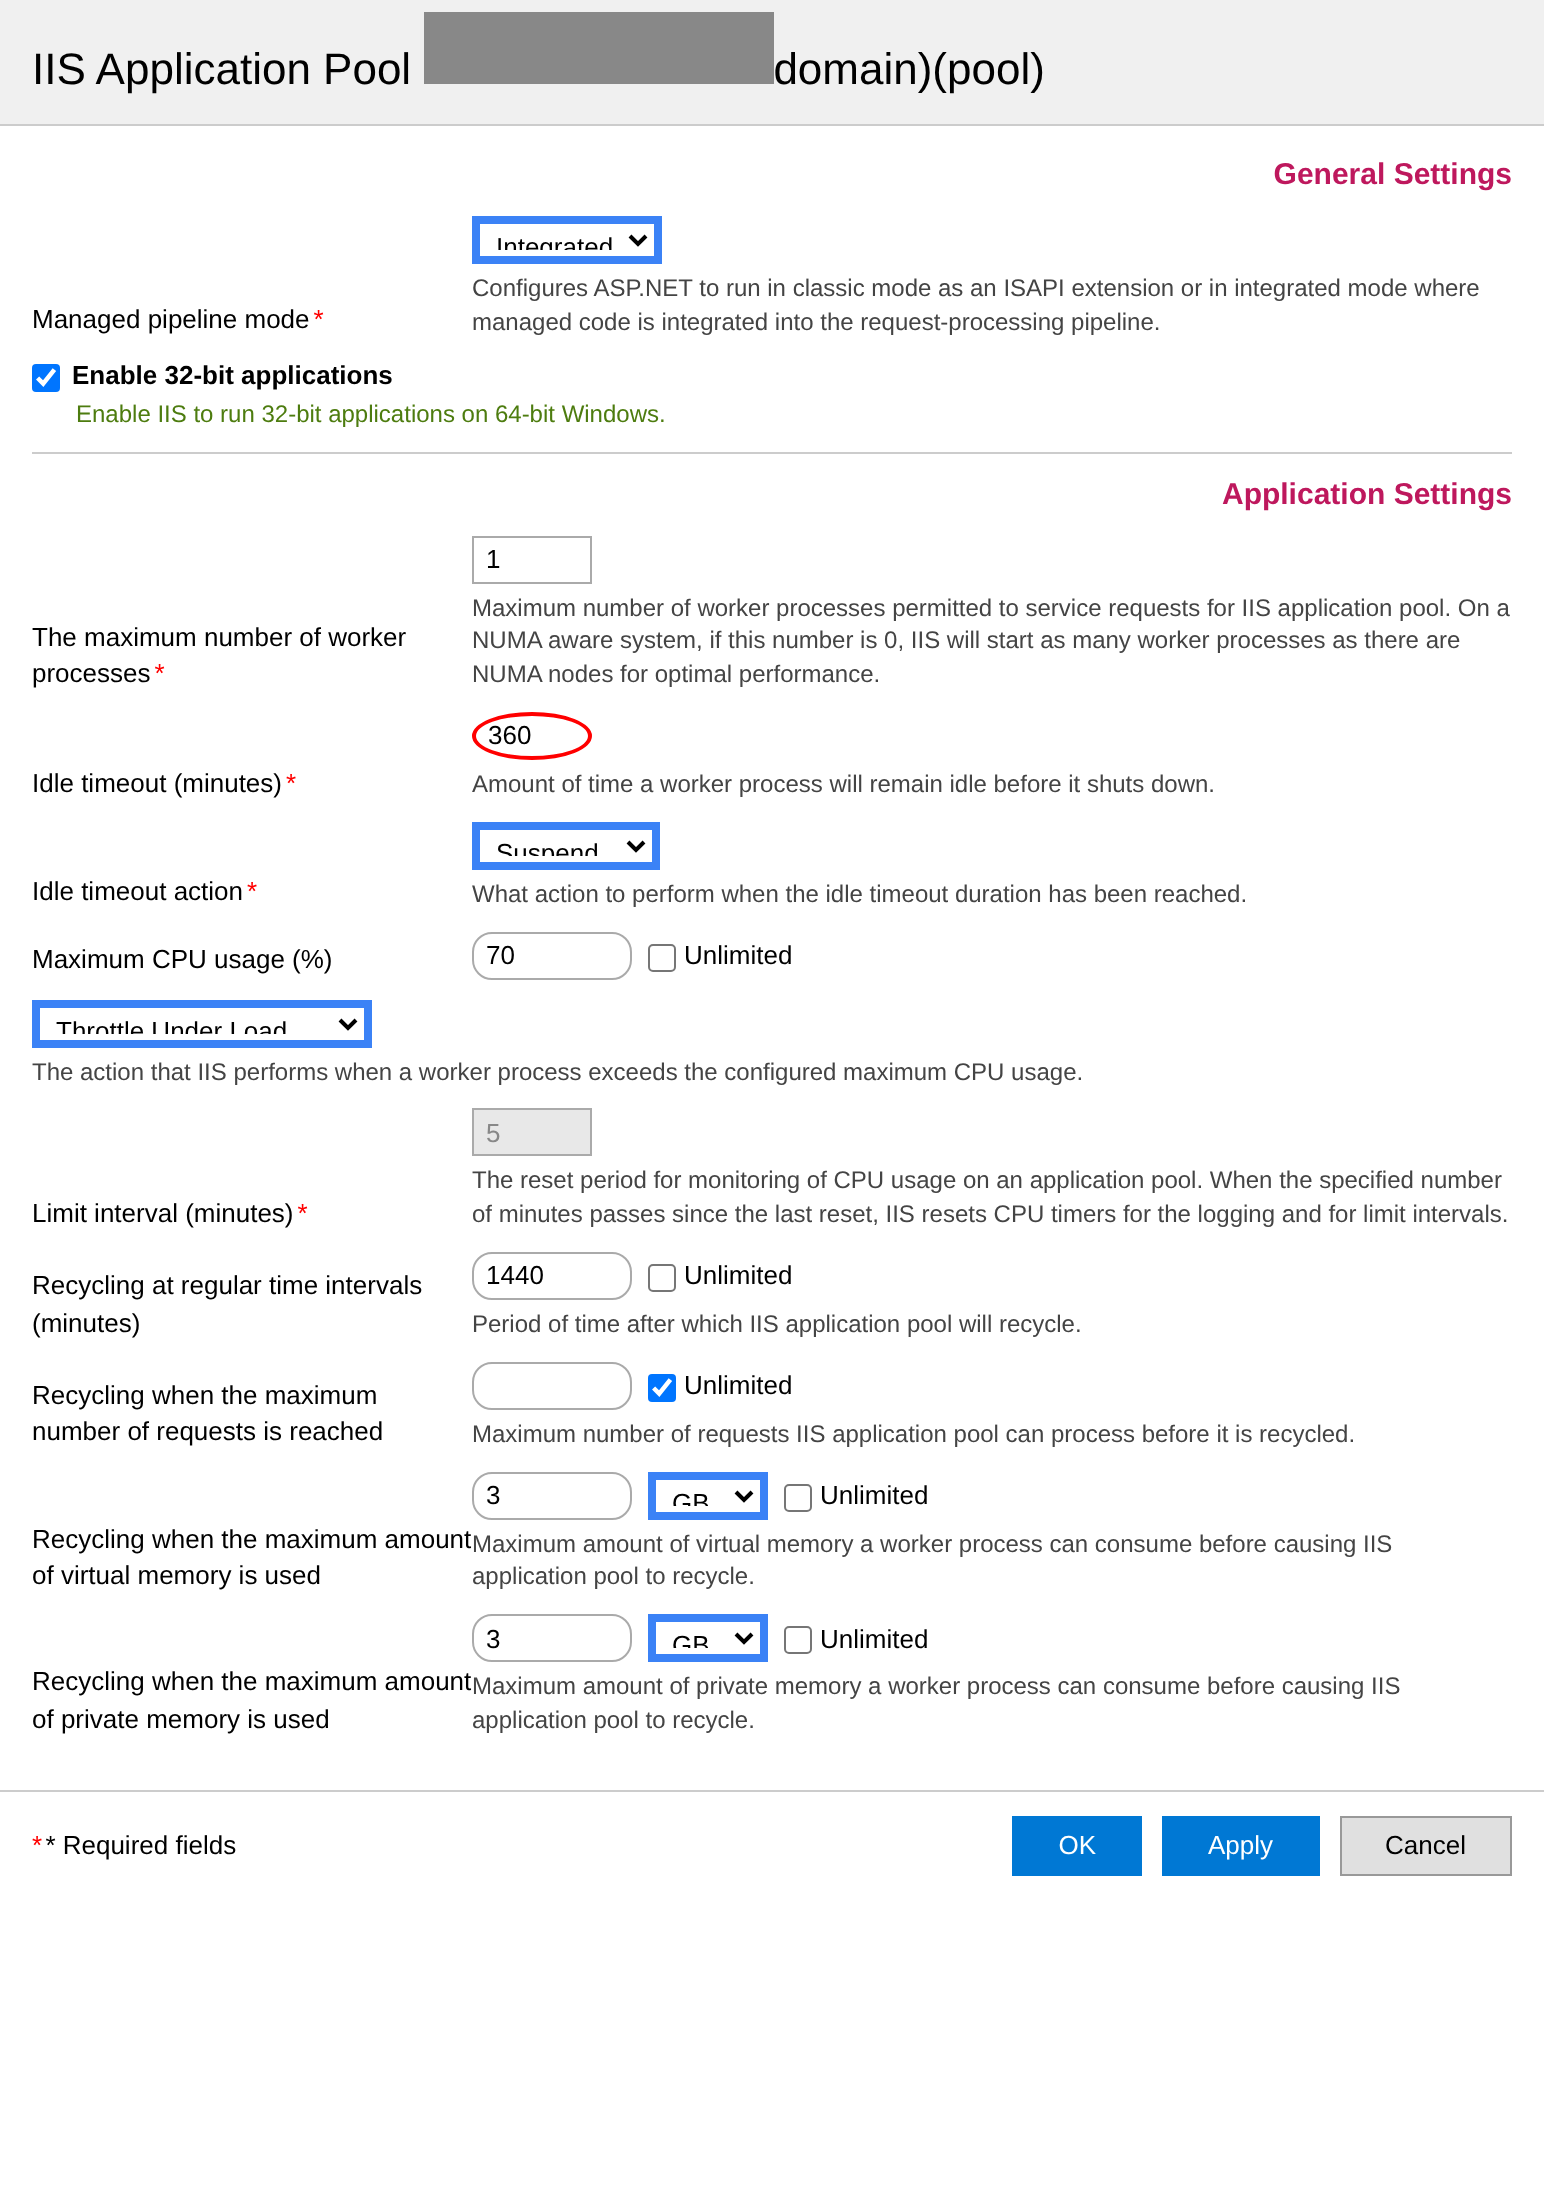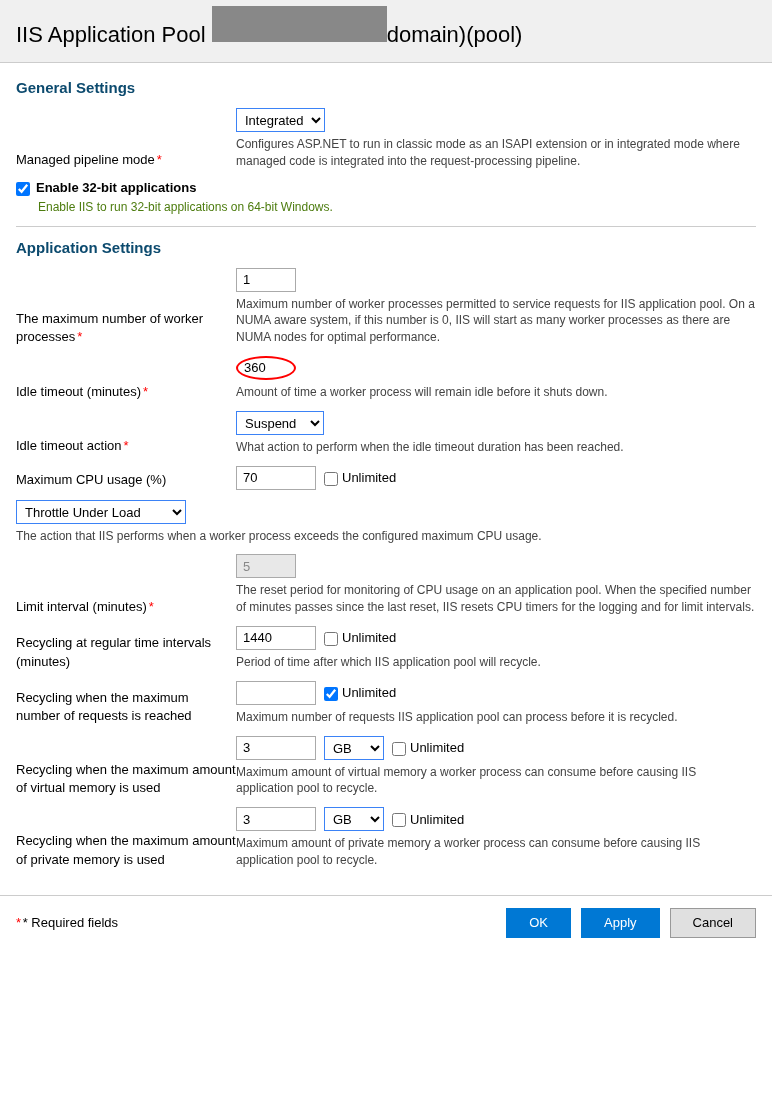--- a/index.html
+++ b/index.html
@@ -31,21 +31,22 @@
       height: 36px;
       display: inline-block;
     }
     .content {
       padding: 16px 16px 16px 16px;
     }
     .section-title {
       font-size: 15px;
       font-weight: bold;
       margin-bottom: 12px;
-      color: #0c4a6e;
+      color: #be185d;
+      text-align: right;
     }
     .form-row {
       display: flex;
       align-items: flex-end;
       margin-bottom: 10px;
     }
     .label-col {
       width: 220px;
       min-width: 220px;
       padding-top: 4px;
@@ -71,21 +72,21 @@
       padding: 3px 6px;
       font-size: 13px;
       height: 24px;
       background: #fff;
     }
     input[type="text"]:disabled, input[type="number"]:disabled {
       background: #e8e8e8;
       color: #888;
     }
     select {
-      border: 1px solid #3b82f6;
+      border: 4px solid #3b82f6;
       padding: 3px 4px;
       font-size: 13px;
       height: 24px;
       background: #fff;
     }
     .help-text {
       font-size: 12px;
       color: #444;
       margin-top: 4px;
       line-height: 1.4;
@@ -155,20 +156,21 @@
     .btn-secondary {
       background: #e0e0e0;
       color: #000;
       border-color: #999;
     }
     .input-small {
       width: 60px;
     }
     .input-medium {
       width: 80px;
+      border-radius: 10px;
     }
     input[type="checkbox"] {
       width: 14px;
       height: 14px;
       margin-top: 2px;
       cursor: pointer;
     }
     .gb-select {
       width: 60px;
     }

